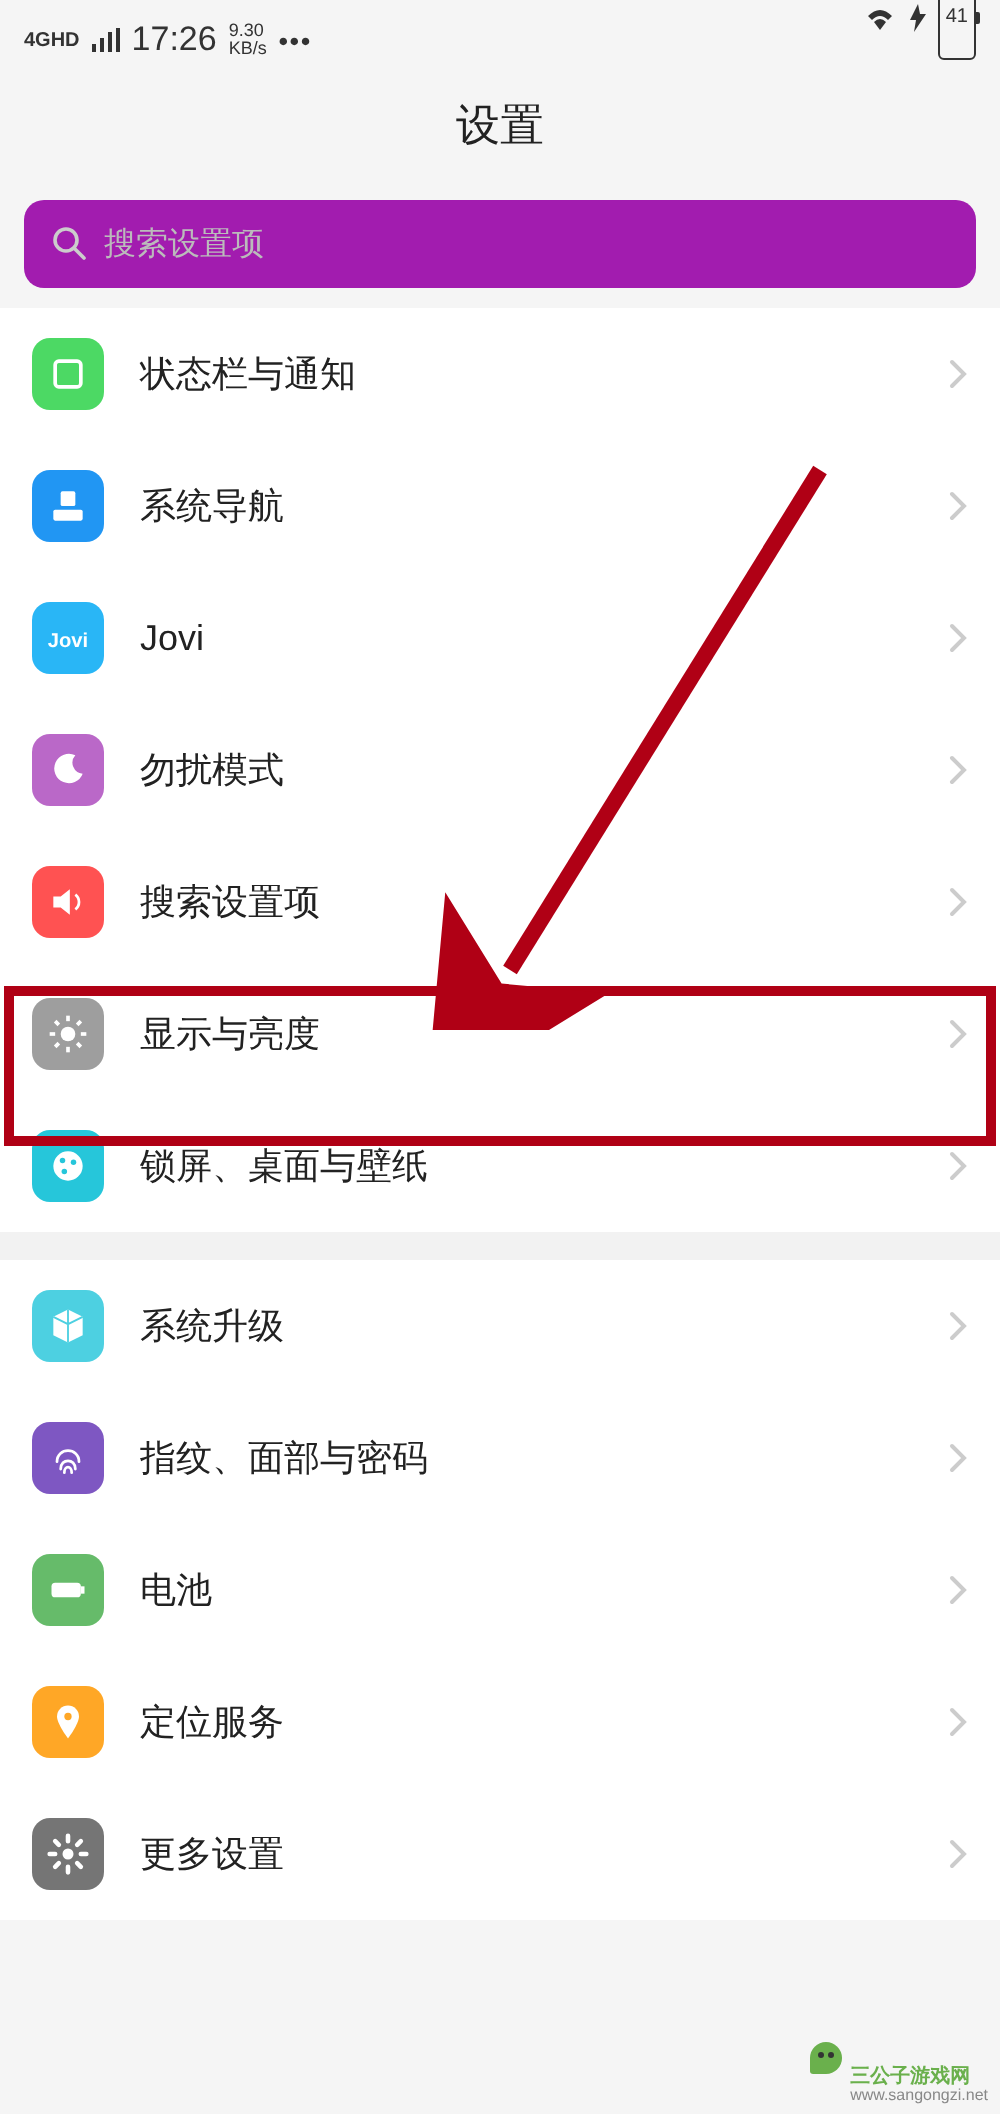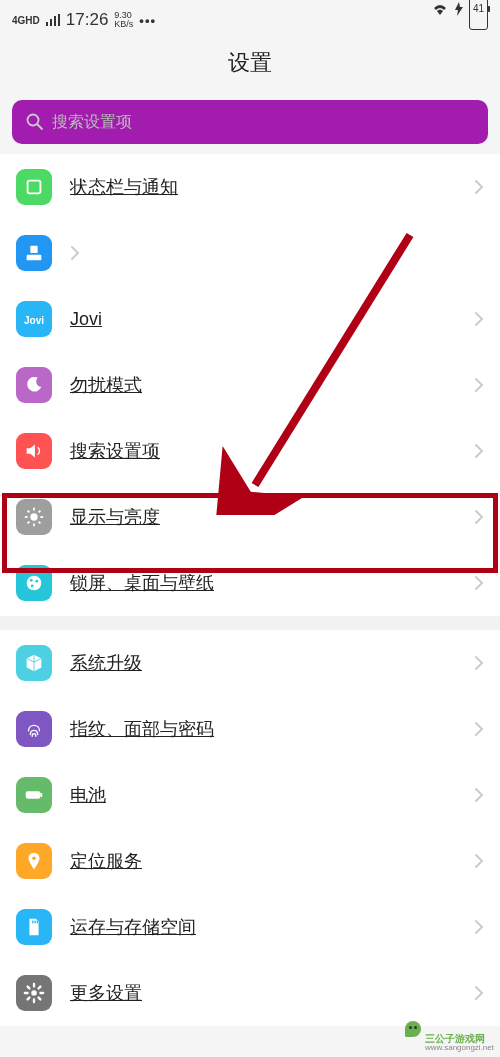--- a/index.html
+++ b/index.html
@@ -53,21 +53,21 @@
     .gap { height: 14px; background: #f2f2f2; }
     .row {
       display: flex; align-items: center; height: 66px;
       padding: 0 16px; position: relative; background: #fff;
     }
     .row-icon {
       width: 36px; height: 36px; border-radius: 9px;
       display: flex; align-items: center; justify-content: center;
       margin-right: 18px; flex-shrink: 0;
     }
-    .row-label { font-size: 18px; color: #222; flex: 1; text-decoration: underline; }
+    .row-label { font-size: 18px; color: #222; flex: 1; }
     .chevron {
       color: #ccc; font-size: 18px; display: inline-flex;
     }
     .highlight-box {
       position: absolute; border: 5px solid #b00015;
       left: 2px; right: 2px; height: 80px; top: 493px;
       pointer-events: none; z-index: 10;
     }
     .arrow-svg {
       position: absolute; left: 200px; top: 215px;
@@ -150,20 +150,21 @@
         </svg>
       </div>
     </div>
     <div class="row">
       <div class="row-icon" style="background: rgb(33, 150, 243);">
         <svg width="22" height="22" viewBox="0 0 24 24">
           <rect x="4" y="14" width="16" height="6" rx="1" fill="#fff"></rect>
           <rect x="8" y="4" width="8" height="8" rx="1" fill="#fff"></rect>
         </svg>
       </div>
+      <div class="row-label">系统导航</div>
       <div class="chevron">
         <svg width="10" height="16" viewBox="0 0 10 16">
           <path d="M2 2l6 6-6 6" stroke="#ccc" stroke-width="2" fill="none" stroke-linecap="round"></path>
         </svg>
       </div>
     </div>
     <div class="row">
       <div class="row-icon" style="background: rgb(41, 182, 246);">
         <svg width="22" height="22" viewBox="0 0 24 24">
           <text x="12" y="17" text-anchor="middle" font-size="11" fill="#fff" font-weight="bold">Jovi</text>
@@ -295,36 +296,20 @@
         </svg>
       </div>
       <div class="row-label">定位服务</div>
       <div class="chevron">
         <svg width="10" height="16" viewBox="0 0 10 16">
           <path d="M2 2l6 6-6 6" stroke="#ccc" stroke-width="2" fill="none" stroke-linecap="round"></path>
         </svg>
       </div>
     </div>
     <div class="row">
-      <div class="row-icon" style="background: rgb(41, 182, 246);">
-        <svg width="22" height="22" viewBox="0 0 24 24">
-          <path d="M7 3h7l3 3v15H7V3z" fill="#fff"></path>
-          <rect x="10" y="5" width="1.5" height="3" fill="#29b6f6"></rect>
-          <rect x="12.5" y="5" width="1.5" height="3" fill="#29b6f6"></rect>
-          <rect x="15" y="5" width="1.5" height="3" fill="#29b6f6"></rect>
-        </svg>
-      </div>
-      <div class="row-label">运存与存储空间</div>
-      <div class="chevron">
-        <svg width="10" height="16" viewBox="0 0 10 16">
-          <path d="M2 2l6 6-6 6" stroke="#ccc" stroke-width="2" fill="none" stroke-linecap="round"></path>
-        </svg>
-      </div>
-    </div>
-    <div class="row">
       <div class="row-icon" style="background: rgb(117, 117, 117);">
         <svg width="22" height="22" viewBox="0 0 24 24">
           <circle cx="12" cy="12" r="3" fill="#fff"></circle>
           <path d="M12 2v3M12 19v3M2 12h3M19 12h3M5 5l2 2M17 17l2 2M5 19l2-2M17 7l2-2" stroke="#fff" stroke-width="2.5" stroke-linecap="round"></path>
         </svg>
       </div>
       <div class="row-label">更多设置</div>
       <div class="chevron">
         <svg width="10" height="16" viewBox="0 0 10 16">
           <path d="M2 2l6 6-6 6" stroke="#ccc" stroke-width="2" fill="none" stroke-linecap="round"></path>

